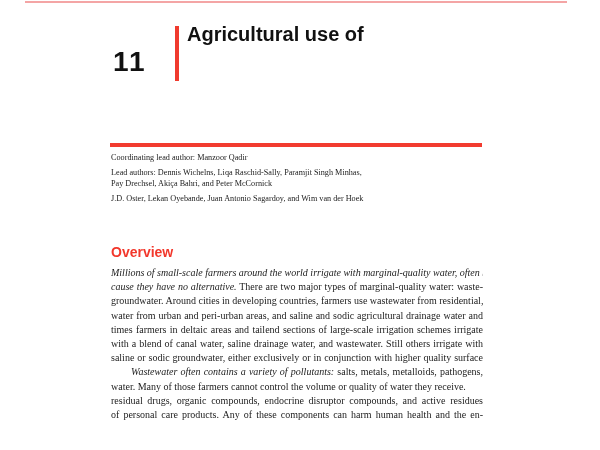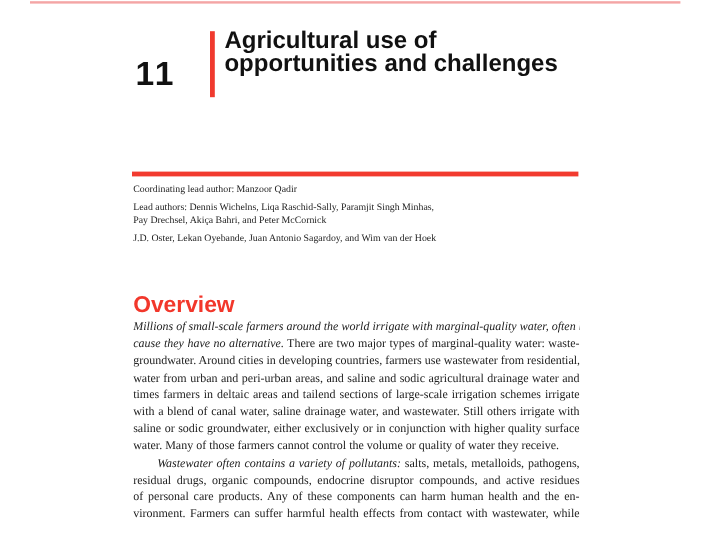--- a/index.html
+++ b/index.html
@@ -6,37 +6,36 @@
     body { width: 600px; height: 450px; overflow: hidden; position: relative; font-family: "Liberation Serif", serif; color: #1a1a1a; }
     .top-rule { position: absolute; left: 25px; top: 1px; width: 542px; height: 2px; background: #f4a5a5; }
     .chapter-num { position: absolute; left: 113px; top: 42px; font-family: "Liberation Sans", sans-serif; font-weight: bold; font-size: 28px; line-height: 40px; letter-spacing: 2px; color: #111; }
     .title-bar { position: absolute; left: 175px; top: 26px; width: 4px; height: 55px; background: #f03a2e; }
     .chapter-title { position: absolute; left: 187px; top: 25px; width: 320px; font-family: "Liberation Sans", sans-serif; font-weight: bold; font-size: 20px; line-height: 18.5px; color: #111; }
     .chapter-title div { white-space: nowrap; }
     .authors-rule { position: absolute; left: 110px; top: 143px; width: 372px; height: 4px; background: #f23b2f; }
     .authors { position: absolute; left: 111px; top: 152px; width: 380px; font-family: Liberation Serif, serif; font-size: 8.2px; line-height: 11px; color: #222; }
     .authors p { margin: 0 0 4px 0; }
     .authors .line { white-space: nowrap; display: block; }
-    .section-heading { position: absolute; left: 111px; top: 244px; font-family: "Liberation Sans", sans-serif; font-weight: bold; font-size: 19px; color: #f2372b; }
+    .section-heading { position: absolute; left: 111px; top: 244px; font-family: "Liberation Sans", sans-serif; font-weight: bold; font-size: 14px; color: #f2372b; }
     .body-text { position: absolute; left: 111px; top: 266px; width: 372px; font-family: "Liberation Serif", serif; font-size: 10px; line-height: 14.2px; color: #222; }
     .body-text .line { display: block; white-space: nowrap; overflow: hidden; text-align: justify; text-align-last: justify; }
     .body-text .line.last { text-align-last: left; }
     .body-text .indent { padding-left: 20px; }
     .body-text em { font-style: italic; }
   </style>
 </head>
 <body>
 
 <div class="top-rule"></div>
 
 <div class="chapter-num">11</div>
 <div class="title-bar"></div>
 <div class="chapter-title">
   <div>Agricultural use of</div>
-  <div>opportunities and challenges</div>
 </div>
 
 <div class="authors-rule"></div>
 <div class="authors">
   <p>
     <span class="line">Coordinating lead author: Manzoor Qadir</span>
   </p>
   <p>
     <span class="line">Lead authors: Dennis Wichelns, Liqa Raschid-Sally, Paramjit Singh Minhas,</span>
     <span class="line">Pay Drechsel, Akiça Bahri, and Peter McCornick</span>
@@ -49,18 +48,17 @@
 <div class="section-heading">Overview</div>
 
 <div class="body-text">
   <span class="line"><em>Millions of small-scale farmers around the world irrigate with marginal-quality water, often be-</em><span></span></span>
   <span class="line"><em>cause they have no alternative.</em><span> There are two major types of marginal-quality water: waste-</span></span>
   <span class="line"><em></em><span>groundwater. Around cities in developing countries, farmers use wastewater from residential,</span></span>
   <span class="line"><em></em><span>water from urban and peri-urban areas, and saline and sodic agricultural drainage water and</span></span>
   <span class="line"><em></em><span>times farmers in deltaic areas and tailend sections of large-scale irrigation schemes irrigate</span></span>
   <span class="line"><em></em><span>with a blend of canal water, saline drainage water, and wastewater. Still others irrigate with</span></span>
   <span class="line"><em></em><span>saline or sodic groundwater, either exclusively or in conjunction with higher quality surface</span></span>
+  <span class="line indent"><em>Wastewater often contains a variety of pollutants:</em><span> salts, metals, metalloids, pathogens,</span></span>
   <span class="line last"><em></em><span>water. Many of those farmers cannot control the volume or quality of water they receive.</span></span>
-  <span class="line indent"><em>Wastewater often contains a variety of pollutants:</em><span> salts, metals, metalloids, pathogens,</span></span>
   <span class="line"><em></em><span>residual drugs, organic compounds, endocrine disruptor compounds, and active residues</span></span>
   <span class="line"><em></em><span>of personal care products. Any of these components can harm human health and the en-</span></span>
-  <span class="line"><em></em><span>vironment. Farmers can suffer harmful health effects from contact with wastewater, while</span></span>
 </div>
 
 </body></html>

